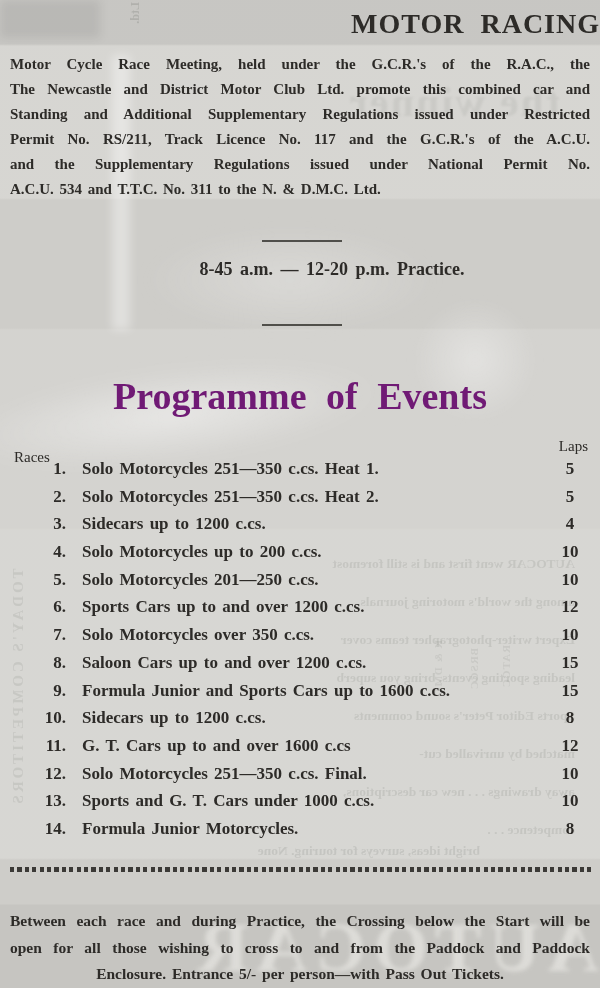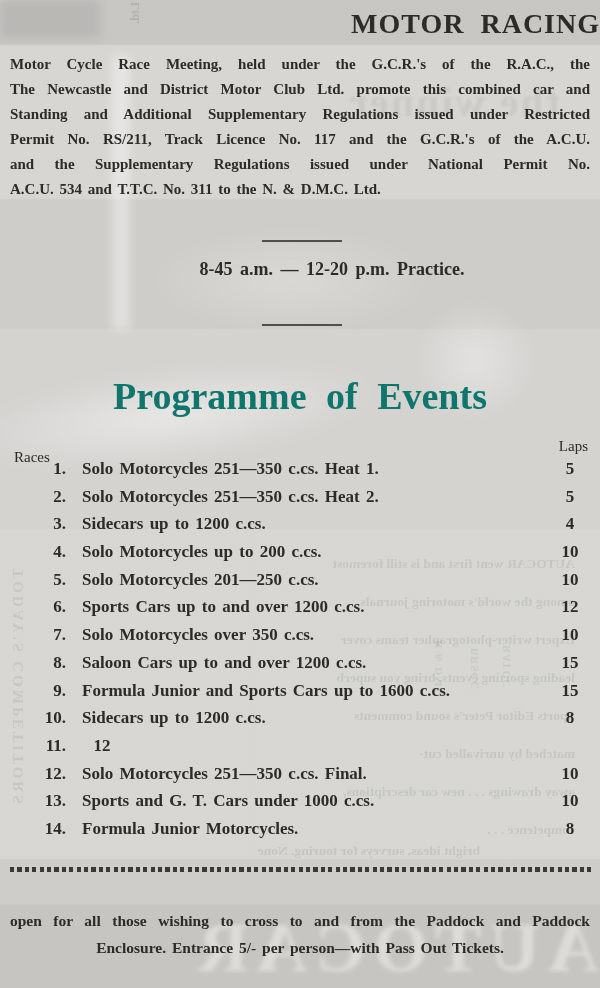--- a/index.html
+++ b/index.html
@@ -53,21 +53,21 @@
   .doc-title{position:absolute; top:8px; left:0; width:100%; text-align:right;
     font-size:28px; font-weight:bold; letter-spacing:1px; word-spacing:8px;}
   .intro{position:absolute; top:52px; left:10px; right:10px; font-size:15px; font-weight:bold;}
   .intro .jline{text-align:justify; text-align-last:justify; line-height:25px; word-spacing:2px;}
   .intro .cline{text-align:left; line-height:25px; word-spacing:2px;}
   .rule{position:absolute; left:262px; width:80px; border-top:2px solid rgba(58,56,52,0.85); height:0;}
   .rule.r1{top:240px;} .rule.r2{top:324px;}
   .practice{position:absolute; top:259px; left:0; width:100%; text-align:center;
     font-size:18px; font-weight:bold; word-spacing:3px;padding-left:32px;}
   .big-title{position:absolute; top:374px; left:0; width:100%; text-align:center;
-    font-size:38px; font-weight:bold; word-spacing:10px; color:#0f766e;}
+    font-size:38px; font-weight:bold; word-spacing:10px; color:#701a75;}
   .col-head{position:absolute; top:438px; font-size:15px;}
   .col-head.races{left:14px;margin-top:11px;} .col-head.laps{right:12px;}
   .race-list{position:absolute; top:459px; left:14px; right:10px;}
   .race-row{display:flex; align-items:baseline; height:27.7px; font-weight:bold; font-size:17px;}
   .race-num{width:52px; text-align:right; padding-right:16px; flex:none;}
   .race-title{flex:1; white-space:nowrap; word-spacing:2px;}
   .race-laps{width:40px; text-align:center; flex:none;}
   .dotted-rule{position:absolute; top:867px; left:10px; right:8px; height:5px;
     background:repeating-linear-gradient(90deg,#3b3936 0 4.2px, transparent 4.2px 7.4px);}
   .notice{position:absolute; top:908px; left:10px; right:10px; font-size:15.5px; font-weight:bold;}
@@ -171,20 +171,21 @@
         <span class="race-title">Formula Junior and Sports Cars up to 1600 c.cs.</span>
         <span class="race-laps">15</span>
       </div>
       <div class="race-row">
         <span class="race-num">10.</span>
         <span class="race-title">Sidecars up to 1200 c.cs.</span>
         <span class="race-laps">8</span>
       </div>
       <div class="race-row">
         <span class="race-num">11.</span>
+        <span class="race-title">G. T. Cars up to and over 1600 c.cs</span>
         <span class="race-laps">12</span>
       </div>
       <div class="race-row">
         <span class="race-num">12.</span>
         <span class="race-title">Solo Motorcycles 251—350 c.cs.  Final.</span>
         <span class="race-laps">10</span>
       </div>
       <div class="race-row">
         <span class="race-num">13.</span>
         <span class="race-title">Sports and G. T. Cars under 1000 c.cs.</span>
@@ -193,18 +194,19 @@
       <div class="race-row">
         <span class="race-num">14.</span>
         <span class="race-title">Formula Junior Motorcycles.</span>
         <span class="race-laps">8</span>
       </div>
     </div>
 
     <div class="dotted-rule"></div>
 
     <div class="notice">
+      <div class="jline">Between each race and during Practice, the Crossing below the Start will be</div>
       <div class="jline">open for all those wishing to cross to and from the Paddock and Paddock</div>
       <div class="cline">Enclosure. Entrance 5/- per person—with Pass Out Tickets.</div>
     </div>
 
   </div>
 </div>
 
 </body></html>

